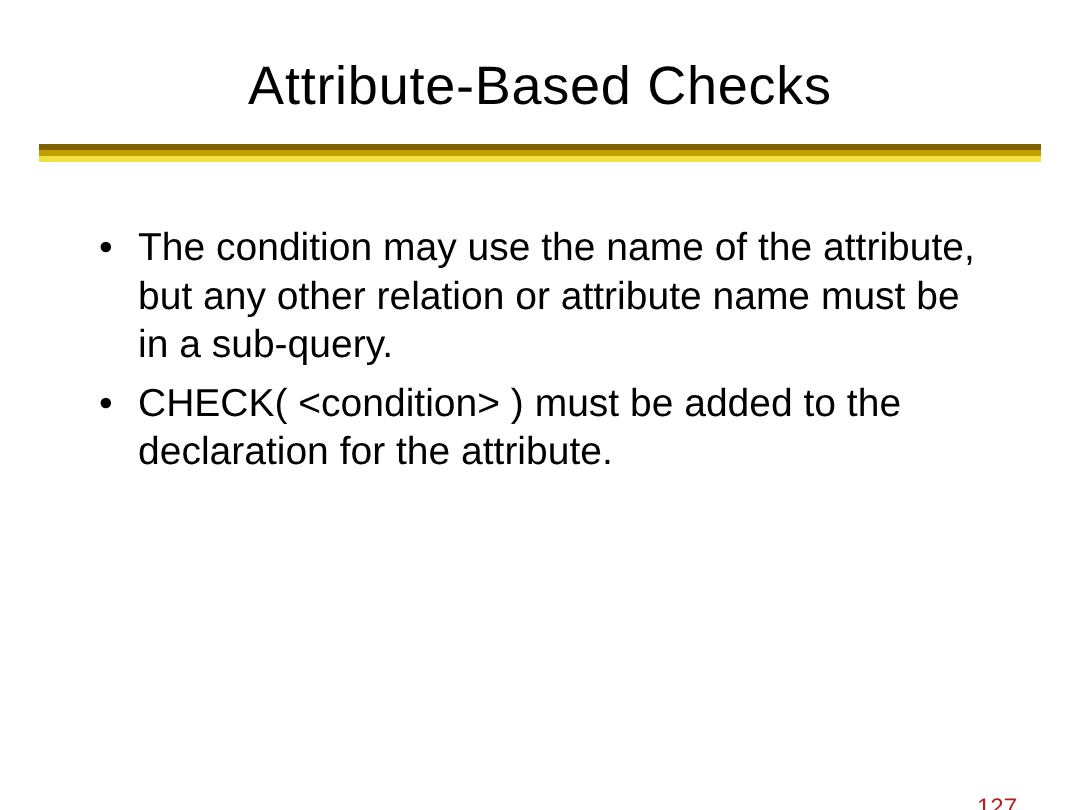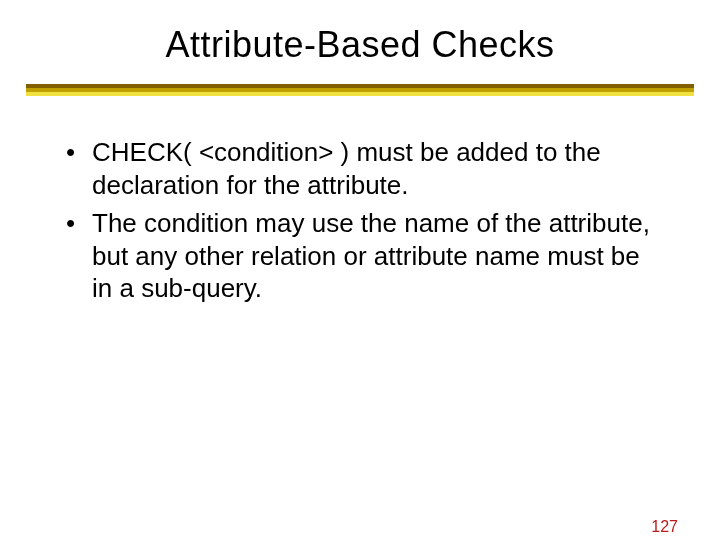--- a/index.html
+++ b/index.html
@@ -16,21 +16,21 @@
     position: relative;
     width: 720px;
     height: 540px;
     box-sizing: border-box;
   }
   .title {
     text-align: center;
     font-size: 36px;
     font-weight: 400;
     letter-spacing: 0.5px;
-    margin-top: 24px;
+    margin-top: 36px;
     margin-bottom: 18px;
   }
   .rule {
     margin: 0 26px 12px 26px;
   }
   .rule .bar-dark {
     height: 4px;
     background: #806000;
   }
   .rule .bar-mid {
@@ -80,20 +80,20 @@
   <div class="title">Attribute-Based Checks</div>
 
   <div class="rule">
     <div class="bar-dark"></div>
     <div class="bar-mid"></div>
     <div class="bar-light"></div>
   </div>
 
   <div class="body">
     <ul class="bullets">
+      <li>The condition may use the name of the attribute, but any other relation or attribute name must be in a sub-query.</li>
       <li>CHECK( &lt;condition&gt; ) must be added to the declaration for the attribute.</li>
-      <li>The condition may use the name of the attribute, but any other relation or attribute name must be in a sub-query.</li>
     </ul>
   </div>
 
   <div class="pagenum">127</div>
 
 </div>
 
 </body></html>

